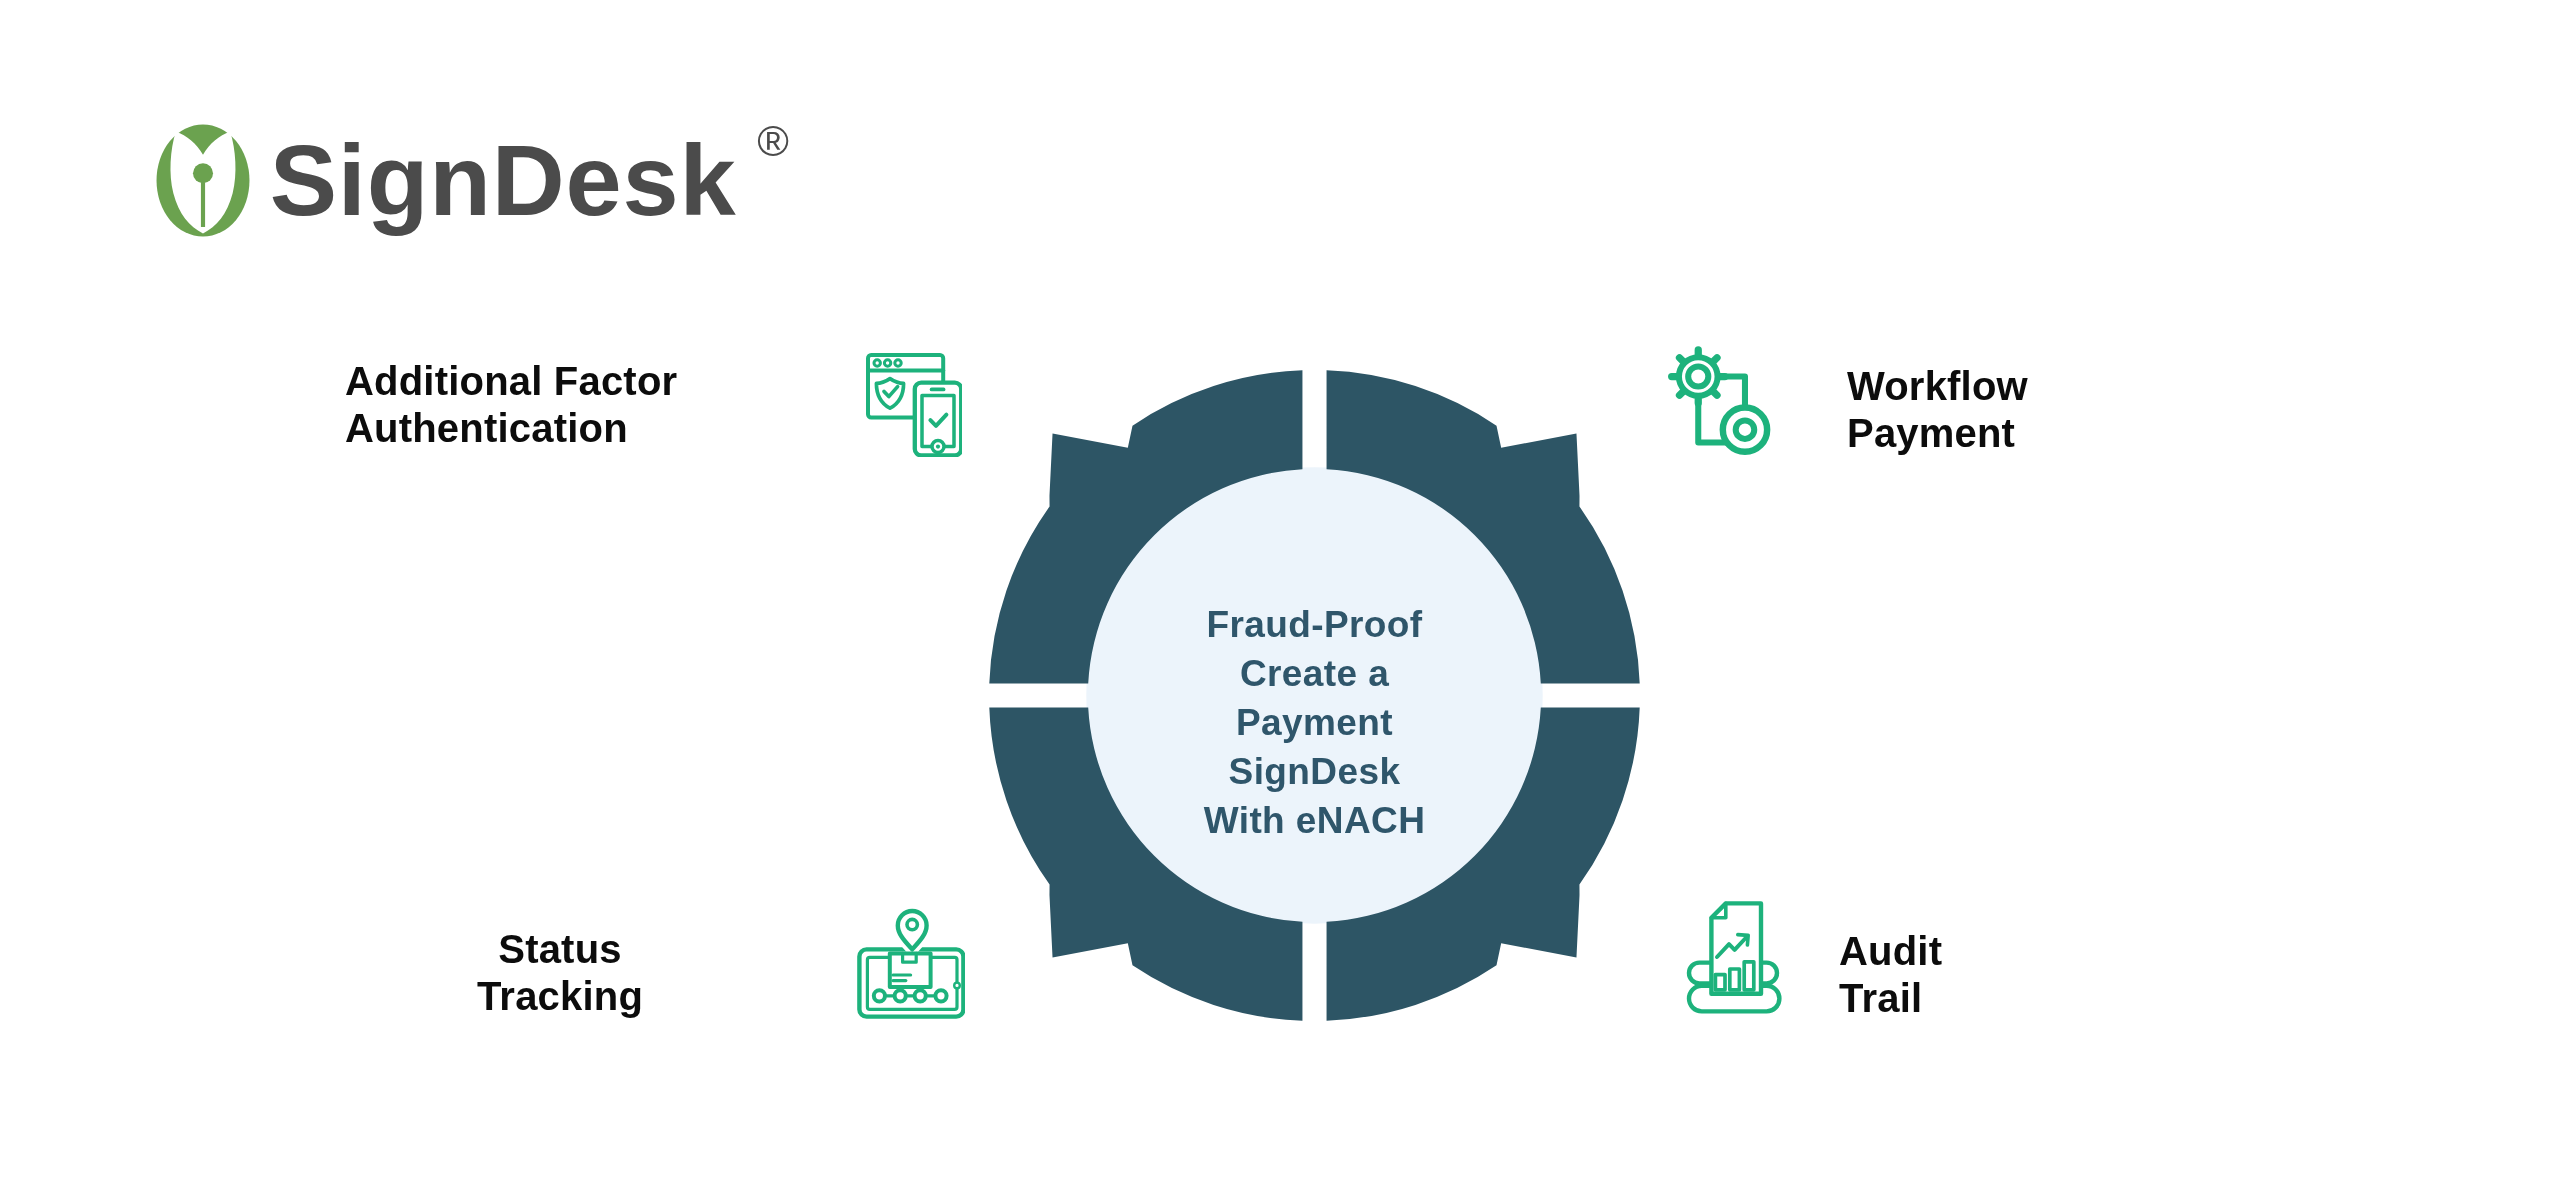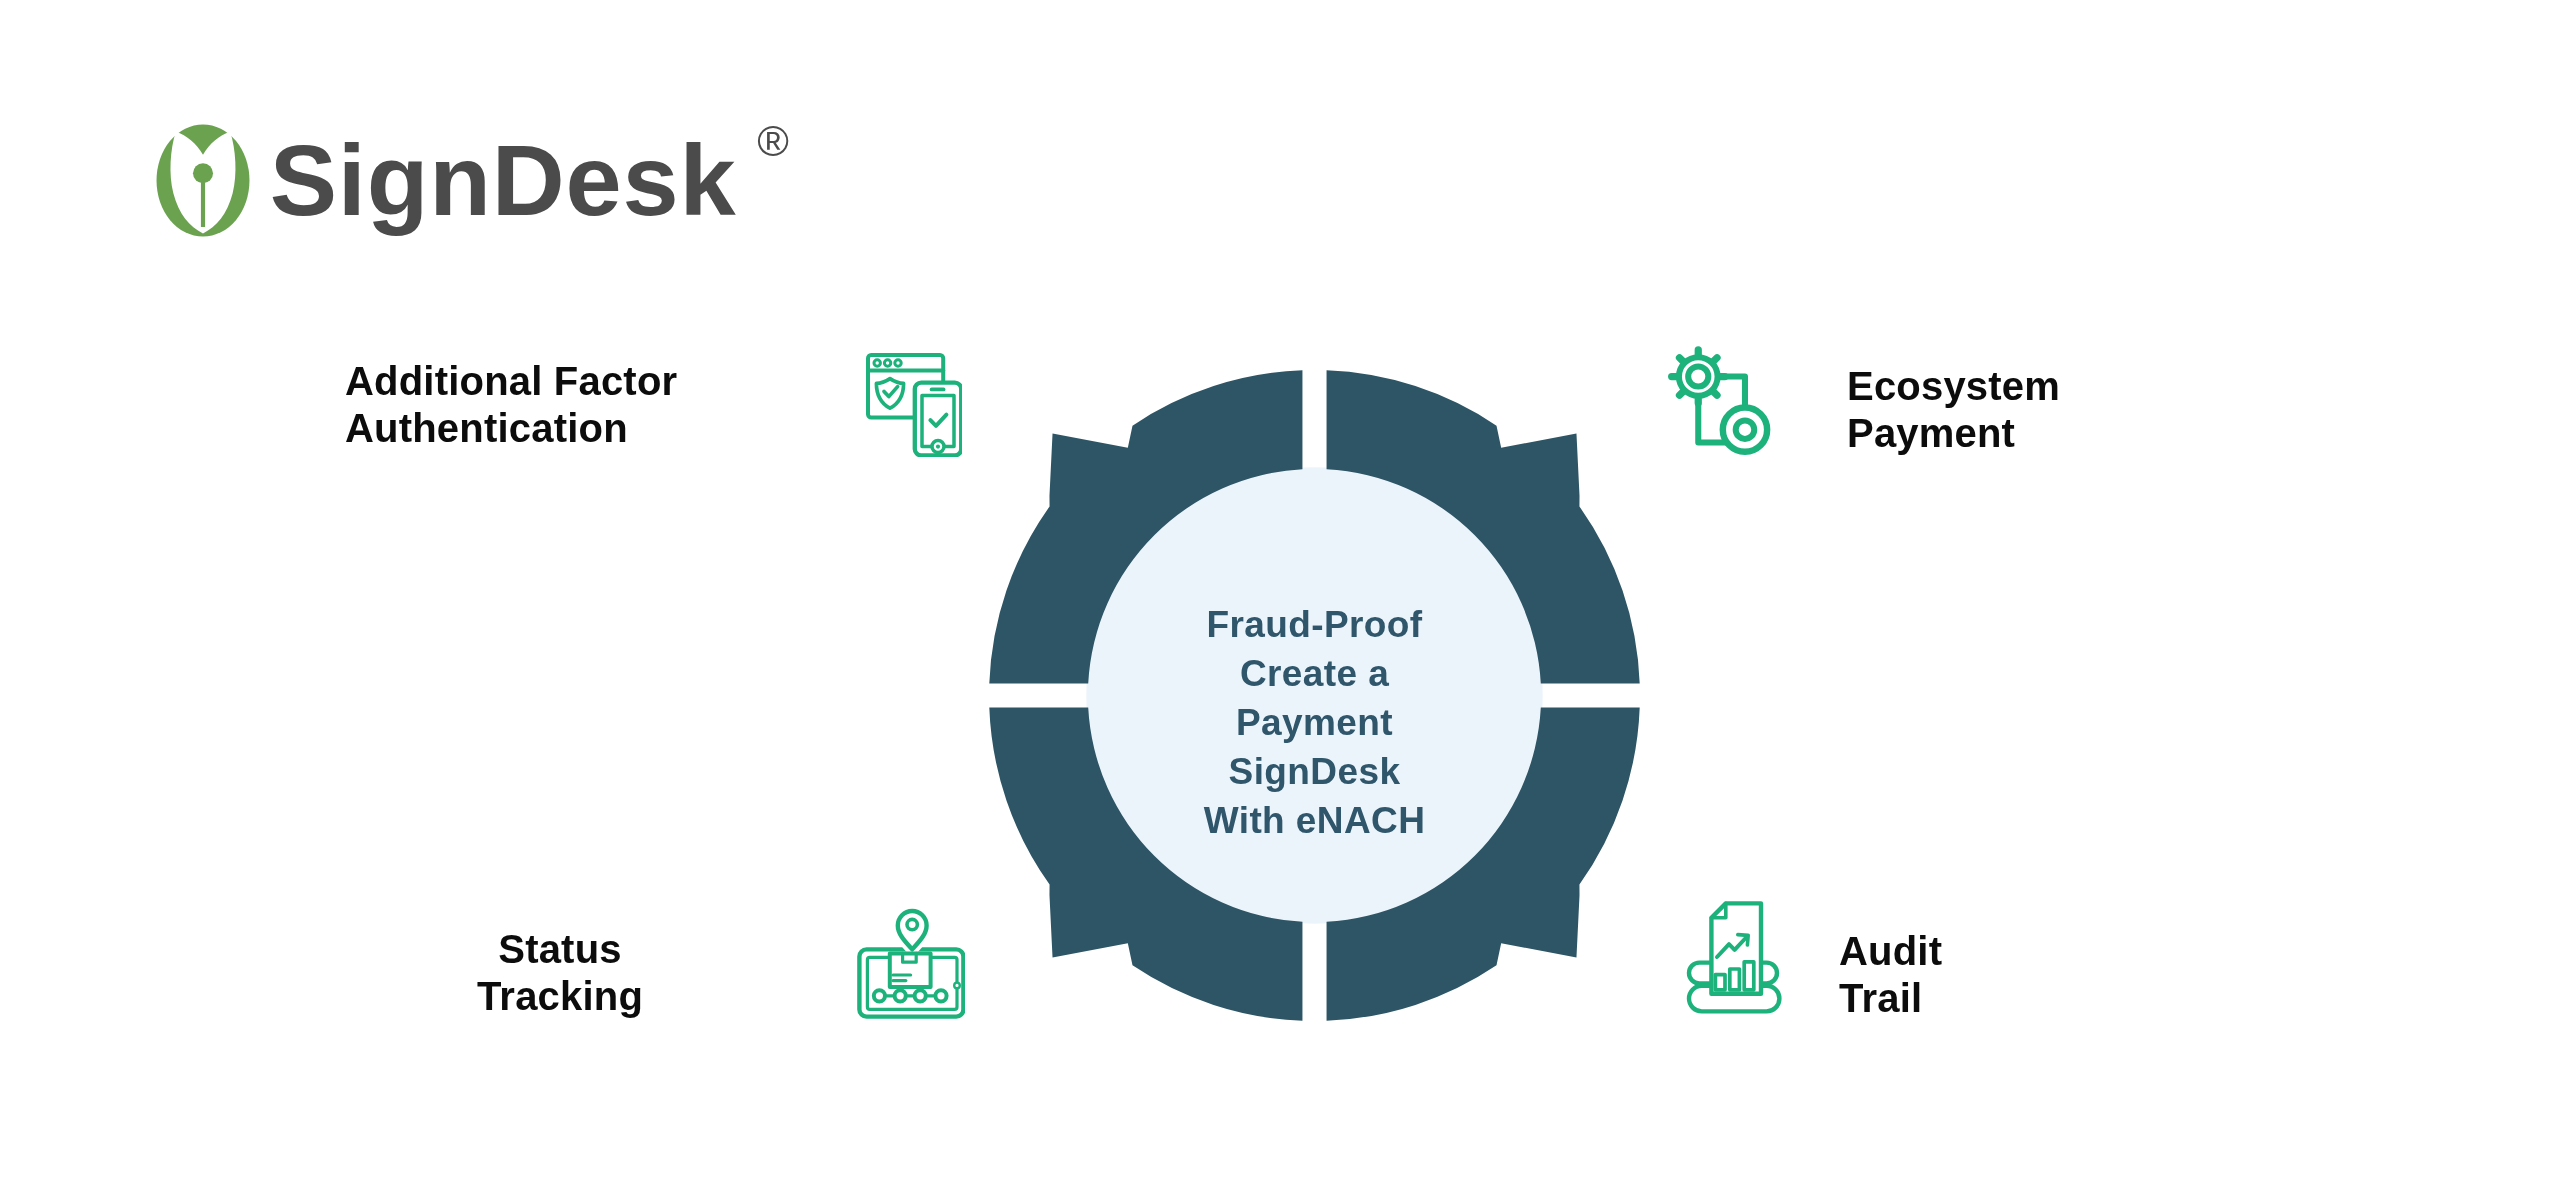--- a/index.html
+++ b/index.html
@@ -123,21 +123,21 @@
       <line x1="30.9" y1="63.1" x2="21.7" y2="72.3"></line>
       <line x1="59.1" y1="34.9" x2="68.3" y2="25.7"></line>
     </g>
     <circle cx="45" cy="49" r="24" fill="#ffffff"></circle>
     <circle cx="45" cy="49" r="12.5"></circle>
     <circle cx="103" cy="115" r="27.5" fill="#ffffff" stroke-width="8"></circle>
     <circle cx="103" cy="115" r="11.5" stroke-width="7.5"></circle>
   </g>
 </svg>
 <div class="abs feature-label lbl-workflow">
-  <div>Ecosystem</div>
+  <div>Workflow</div>
   <div>Payment</div>
 </div>
 
 <div class="abs feature-label lbl-status">
   <div>Status</div>
   <div>Tracking</div>
 </div>
 <svg class="abs icon-status" viewBox="0 0 140 145" aria-hidden="true">
   <g fill="none" stroke="#1db27c" stroke-width="5.5" stroke-linecap="round" stroke-linejoin="round">
     <rect x="8" y="58" width="130" height="84" rx="9"></rect>

